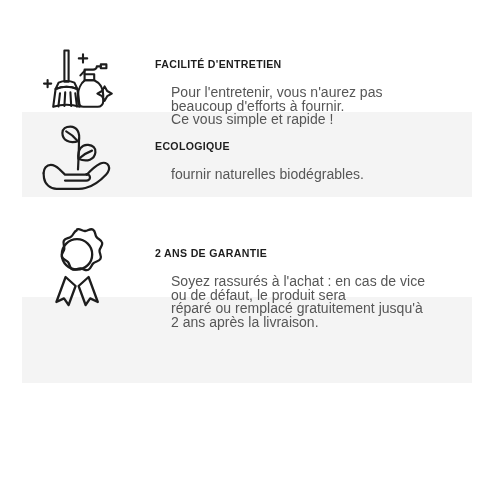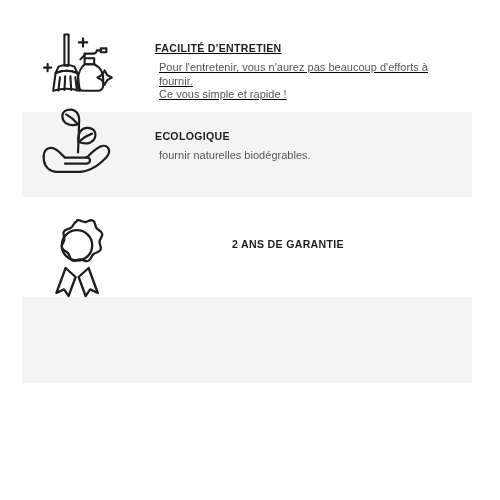--- a/index.html
+++ b/index.html
@@ -33,23 +33,23 @@
   .band-filler   { top: 297px; height: 86px; }
 
   
   .feature {
     position: absolute;
     left: 0;
     width: 500px;
     display: flex;
     align-items: flex-start;
   }
-  .feature-maintenance { top: 24px; text-decoration: underline; }
-  .feature-ecologic    { top: 100px; align-items: center; }
-  .feature-warranty    { top: 212px; text-align: center; }
+  .feature-maintenance { top: 40px; }
+  .feature-ecologic    { top: 117px; }
+  .feature-warranty    { top: 221px; }
 
   .icon-cell {
     width: 155px;
     flex: 0 0 155px;
     display: flex;
     justify-content: center;
     align-items: flex-start;
     padding-top: 2px;
   }
   .icon-cell svg { display: block; }
@@ -65,23 +65,23 @@
     font-size: 11.5px;
     font-weight: bold;
     letter-spacing: 0.35px;
     color: #1d1d1d;
     text-transform: uppercase;
     transform: scaleX(0.92);
     transform-origin: left center;
   }
 
   .feature-desc {
-    margin: 4px;
+    margin: 16px;
     font-family: "Liberation Sans", sans-serif;
-    font-size: 11px;
+    font-size: 14px;
     line-height: 13.5px;
     color: #565656;
     letter-spacing: 0.02px;
   }
   .feature-desc .line { display: block; }
 
   
   .feature-maintenance .text-cell { padding-top: 18px; }
   .feature-ecologic    .text-cell { padding-top: 23px; }
   .feature-warranty    .text-cell { padding-top: 26px; }
@@ -186,16 +186,20 @@
                  -0.8 -3.0 2.1 -4.8 2.5 -7.8
                  0.4 -3.0 -1.9 -5.5 -0.4 -8.2
                  1.5 -2.7 4.8 -2.0 7.2 -3.9
                  2.4 -1.9 2.8 -5.3 5.6 -6.3 z"></path>
 
         <circle cx="37.0" cy="27.4" r="15.2"></circle>
       </svg>
     </div>
     <div class="text-cell">
       <h3 class="feature-title">2 ANS DE GARANTIE</h3>
+      <p class="feature-desc">
+        <span class="line">Soyez rassurés à l'achat : en cas de vice ou de défaut, le produit sera</span>
+        <span class="line">réparé ou remplacé gratuitement jusqu'à 2 ans après la livraison.</span>
+      </p>
     </div>
   </div>
 
 </div>
 
 </body></html>

